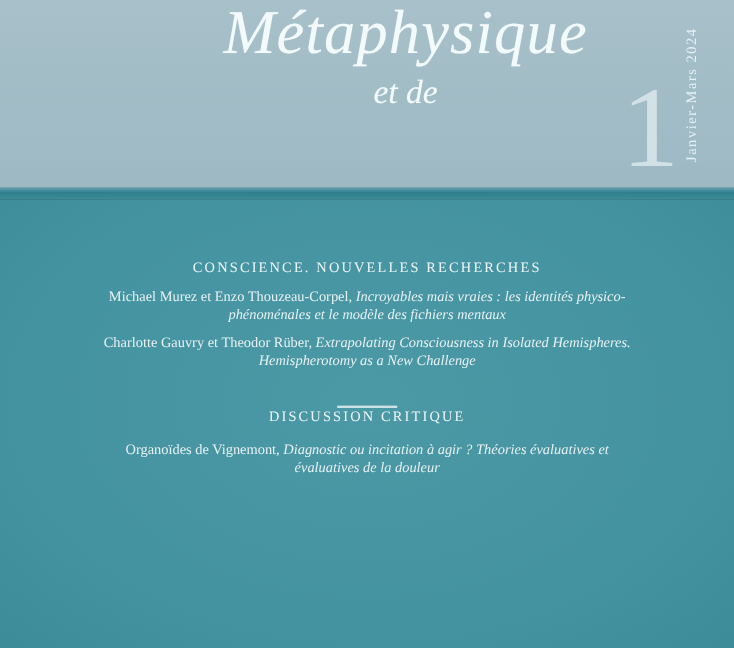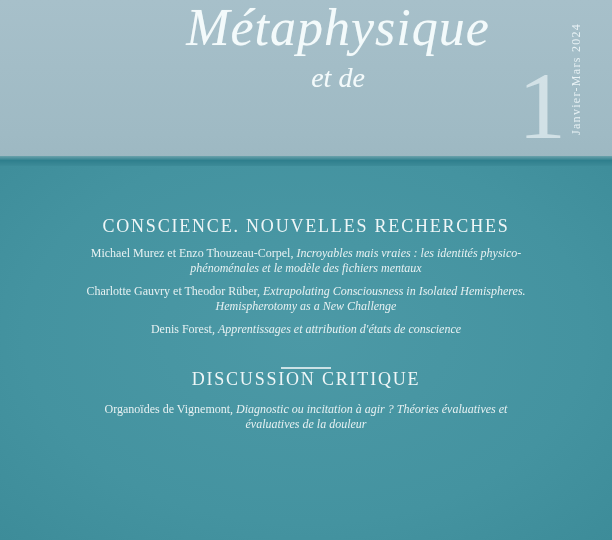--- a/index.html
+++ b/index.html
@@ -62,21 +62,21 @@
   
   #body-area {
     position: absolute;
     top: 166px; left: 0;
     width: 612px; height: 374px;
     background: radial-gradient(ellipse at 50% 45%, #4c99a6 0%, #4493a0 65%, #3d8c99 100%);
     color: #e9f3f4;
     text-align: center;
   }
   .section-title {
-    font-size: 18px;
+    font-size: 12px;
     letter-spacing: 1.8px;
     color: #eef6f7;
     margin: 0 auto;
     font-weight: normal;
     text-align: center;
   }
   #toc-section-title { padding-top: 50px; }
   .toc-entry {
     max-width: 452px;
     margin: 0 auto;
@@ -115,21 +115,20 @@
   <div id="body-area">
 
     <h2 class="section-title" id="toc-section-title">CONSCIENCE. NOUVELLES RECHERCHES</h2>
 
 
     <p class="toc-entry" id="entry-1"><span class="authors">Michael Murez et Enzo Thouzeau-Corpel, </span><span class="work-title">Incroyables mais vraies : les identités physico-phénoménales et le modèle des fichiers mentaux</span></p>
 
 
     <p class="toc-entry" id="entry-3"><span class="authors">Charlotte Gauvry et Theodor Rüber, </span><span class="work-title">Extrapolating Consciousness in Isolated Hemispheres. Hemispherotomy as a New Challenge</span></p>
 
-    <p class="toc-entry" id="entry-4"><span class="authors">Denis Forest, </span><span class="work-title">Apprentissages et attribution d'états de conscience</span></p>
 
     <div id="section-divider"></div>
 
     <h2 class="section-title" id="discussion-section-title">DISCUSSION CRITIQUE</h2>
 
     <p class="toc-entry" id="entry-d0"><span class="authors">Organoïdes de Vignemont, </span><span class="work-title">Diagnostic ou incitation à agir ? Théories évaluatives et évaluatives de la douleur</span></p>
 
   </div>
 </div>
 

